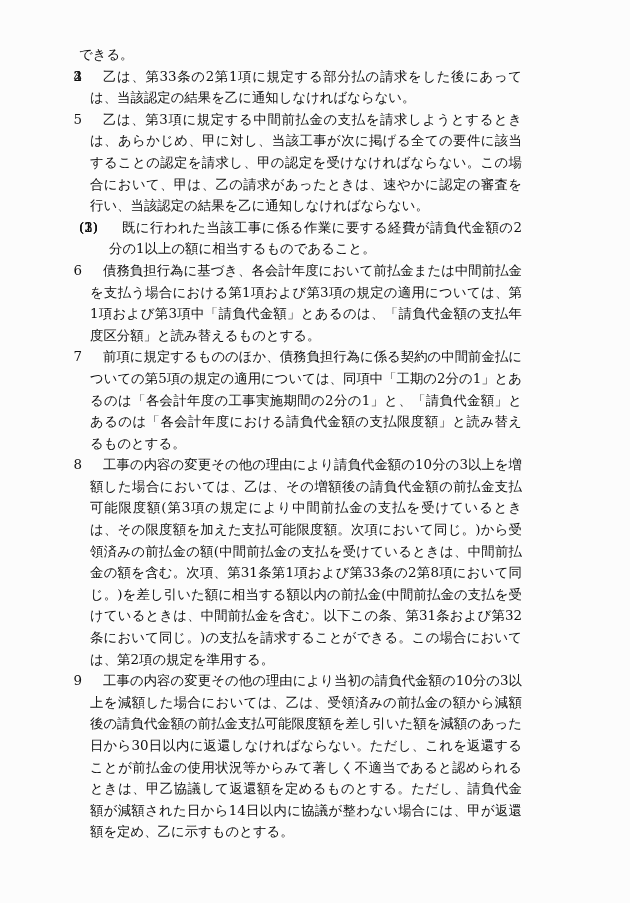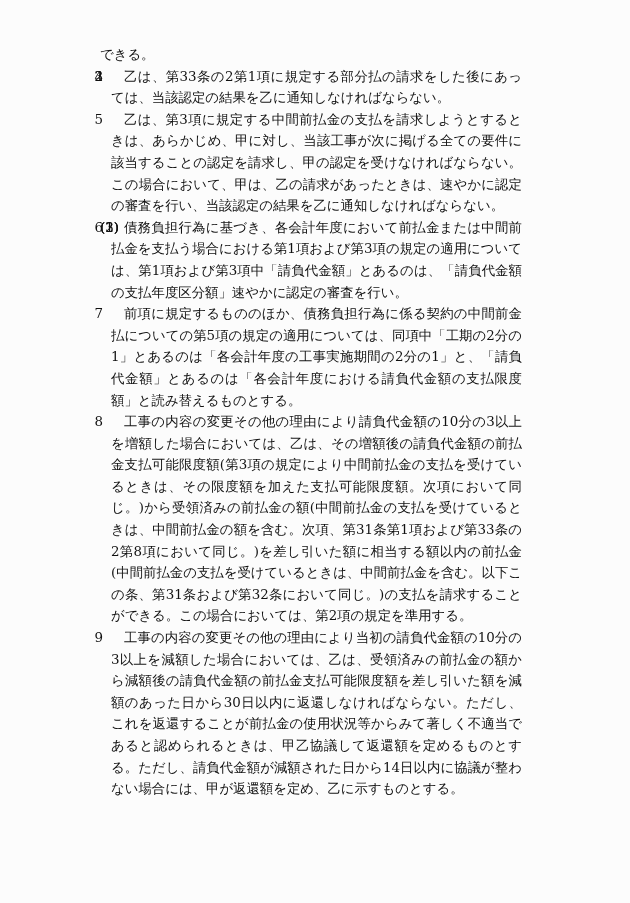--- a/index.html
+++ b/index.html
@@ -12,21 +12,21 @@
     background: #fcfcfc;
     font-family: "DejaVu Serif", "Liberation Serif", serif;
     color: #111111;
     overflow: hidden;
   }
   .page {
     position: relative;
     width: 582px;
     height: 903px;
     box-sizing: border-box;
-    padding: 44px 60px 0 73px;
+    padding: 44px 60px 0 52px;
   }
   .doc-body {
     font-size: 13.4px;
     line-height: 21.6px;
     text-align: justify;
     text-justify: inter-character;
   }
 
   
   .lead-line {
@@ -97,25 +97,25 @@
 
     <p class="subclause">
       <span class="marker">(1)</span>
     </p>
 
     <p class="subclause">
       <span class="marker">(2)</span>
     </p>
 
     <p class="subclause">
-      <span class="marker">(3)</span>
+      <span class="marker">(3)</span><span>既に行われた当該工事に係る作業に要する経費が請負代金額の2分の1以上の額に相当するものであること。</span>
     </p>
 
     <p class="clause">
-      <span class="marker">6</span><span>債務負担行為に基づき、各会計年度において前払金または中間前払金を支払う場合における第1項および第3項の規定の適用については、第1項および第3項中「請負代金額」とあるのは、「請負代金額の支払年度区分額」速やかに認定の審査を行い。</span>
+      <span class="marker">6</span><span>債務負担行為に基づき、各会計年度において前払金または中間前払金を支払う場合における第1項および第3項の規定の適用については、第1項および第3項中「請負代金額」とあるのは、「請負代金額の支払年度区分額」と読み替えるものとする。</span>
     </p>
 
     <p class="clause">
       <span class="marker">7</span><span>前項に規定するもののほか、債務負担行為に係る契約の中間前金払についての第5項の規定の適用については、同項中「工期の2分の1」とあるのは「各会計年度の工事実施期間の2分の1」と、「請負代金額」とあるのは「各会計年度における請負代金額の支払限度額」と読み替えるものとする。</span>
     </p>
 
     <p class="clause">
       <span class="marker">8</span><span>工事の内容の変更その他の理由により請負代金額の10分の3以上を増額した場合においては、乙は、その増額後の請負代金額の前払金支払可能限度額(第3項の規定により中間前払金の支払を受けているときは、その限度額を加えた支払可能限度額。次項において同じ。)から受領済みの前払金の額(中間前払金の支払を受けているときは、中間前払金の額を含む。次項、第31条第1項および第33条の2第8項において同じ。)を差し引いた額に相当する額以内の前払金(中間前払金の支払を受けているときは、中間前払金を含む。以下この条、第31条および第32条において同じ。)の支払を請求することができる。この場合においては、第2項の規定を準用する。</span>
     </p>
 

